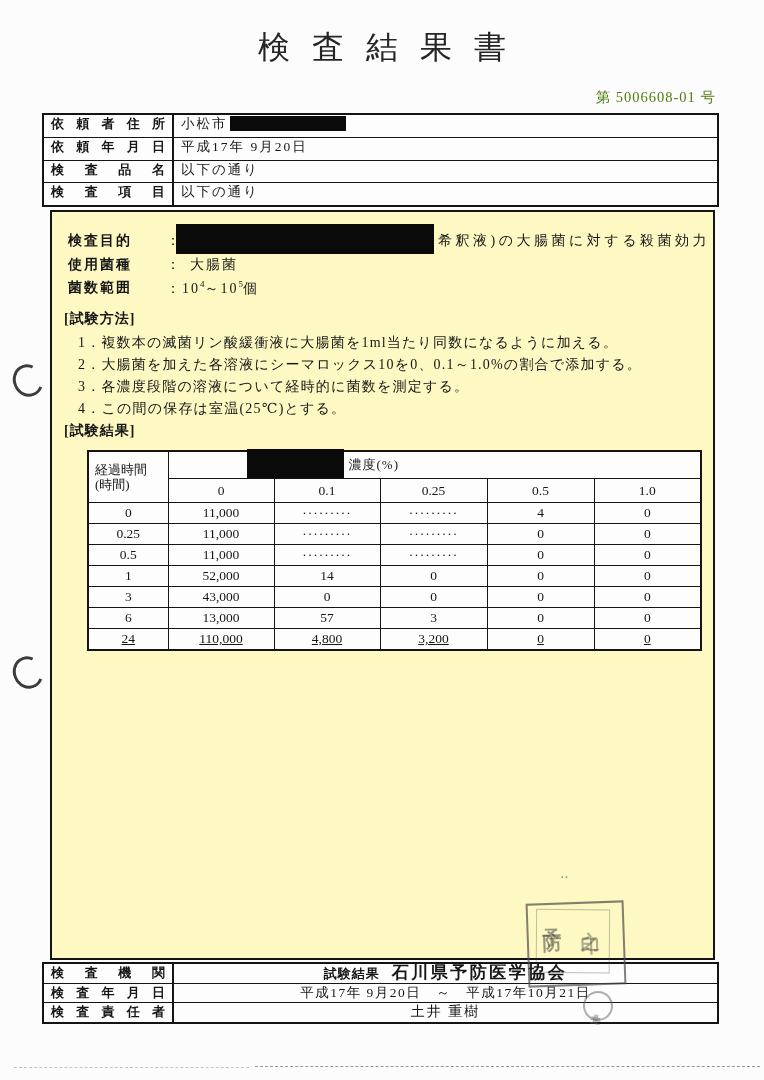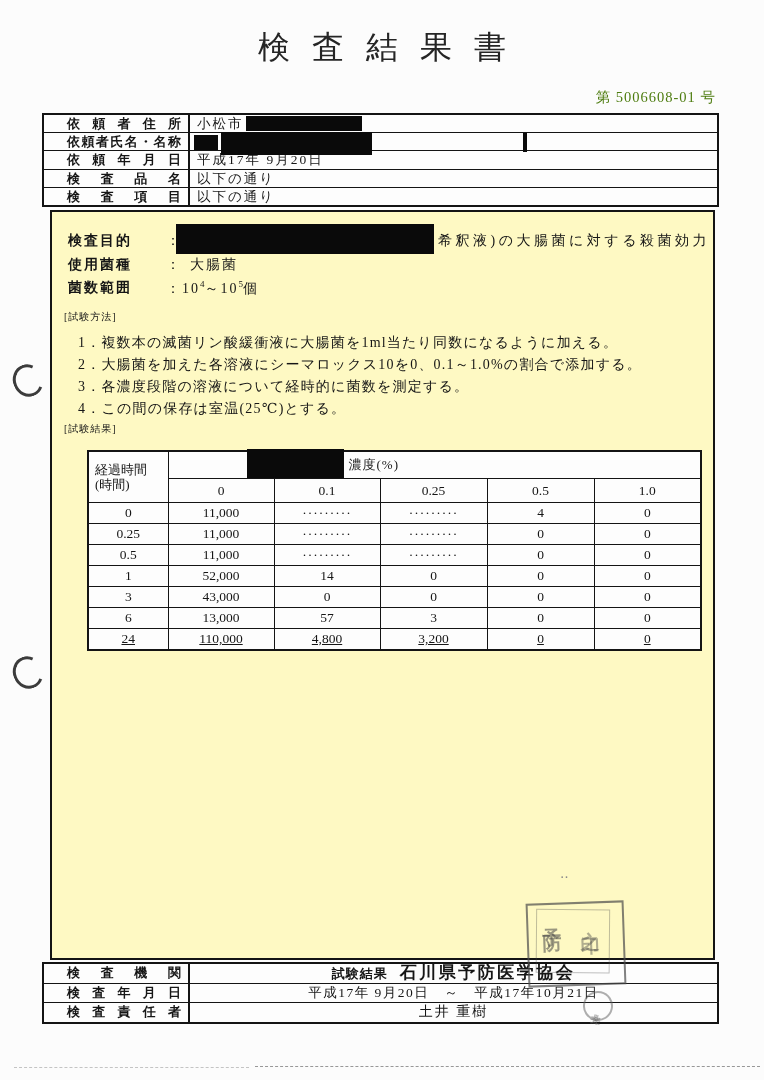--- a/index.html
+++ b/index.html
@@ -15,21 +15,21 @@
     font-size:32px;font-weight:500;letter-spacing:22px;text-indent:22px;color:#252525;
   }
   .doc-number{
     position:absolute;top:88px;right:48px;font-size:14.5px;letter-spacing:1px;color:#4d7c0f;
   }
   
   .grid-table{
     position:absolute;border:2px solid #141414;background:#fdfdfd;
     display:flex;flex-direction:column;box-sizing:border-box;
   }
-  .grid-row{flex:1;display:flex;border-top:1.5px solid #141414;min-height:0;padding-left:16px;}
+  .grid-row{flex:1;display:flex;border-top:1.5px solid #141414;min-height:0;}
   .grid-row:first-child{border-top:none;}
   .grid-label{
     width:130px;box-sizing:border-box;border-right:2px solid #141414;
     font-size:13px;font-weight:700;padding:0 7px;
     display:block;line-height:17.5px;
     text-align:justify;text-align-last:justify;
     overflow:hidden;white-space:nowrap;
   }
   .grid-value{
     flex:1;position:relative;font-size:13.5px;letter-spacing:2px;
@@ -41,21 +41,21 @@
   .redact-inline{background:#0a0a0a;display:inline-block;vertical-align:-3px;}
   
   .main-box{
     position:absolute;left:50px;top:210px;width:665px;height:750px;
     border:2px solid #141414;box-sizing:border-box;background:#fef9c3;
   }
   .abs{position:absolute;white-space:nowrap;}
   .detail-label{font-size:14px;font-weight:700;letter-spacing:2px;}
   .detail-value{font-size:14px;letter-spacing:2px;}
   .purpose-suffix{font-size:14px;letter-spacing:3.5px;}
-  .section-heading{font-size:10px;font-weight:400;letter-spacing:1px;}
+  .section-heading{font-size:14px;font-weight:700;letter-spacing:1px;}
   .method-item{font-size:14px;letter-spacing:1.2px;}
   sup.small{font-size:9px;vertical-align:6px;letter-spacing:0;}
   
   table.results{
     border-collapse:collapse;table-layout:fixed;background:#fdfdfd;
     position:absolute;left:35px;top:238px;width:613px;
     font-size:13.5px;
   }
   table.results td,table.results th{
     border:1.5px solid #141414;text-align:center;padding:0;
@@ -109,28 +109,20 @@
 <div class="page">
 
   <div class="title">検査結果書</div>
   <div class="doc-number">第 5006608-01 号</div>
 
   <div class="grid-table" style="left:42px;top:113px;width:677px;height:94px;">
     <div class="grid-row">
       <div class="grid-label">依頼者住所</div>
       <div class="grid-value">
         <span>小松市</span><span class="redact-inline" style="width:116px;height:15px;margin-left:2px;"></span>
-      </div>
-    </div>
-    <div class="grid-row">
-      <div class="grid-label">依頼者氏名・名称</div>
-      <div class="grid-value">
-        <span class="redact" style="left:4px;top:2px;width:24px;height:15px;"></span>
-        <span class="redact" style="left:31px;top:-1px;width:151px;height:23px;"></span>
-        <span class="redact" style="left:333px;top:0px;width:4px;height:19px;"></span>
       </div>
     </div>
     <div class="grid-row">
       <div class="grid-label">依頼年月日</div>
       <div class="grid-value">平成17年 9月20日</div>
     </div>
     <div class="grid-row">
       <div class="grid-label">検査品名</div>
       <div class="grid-value">以下の通り</div>
     </div>

